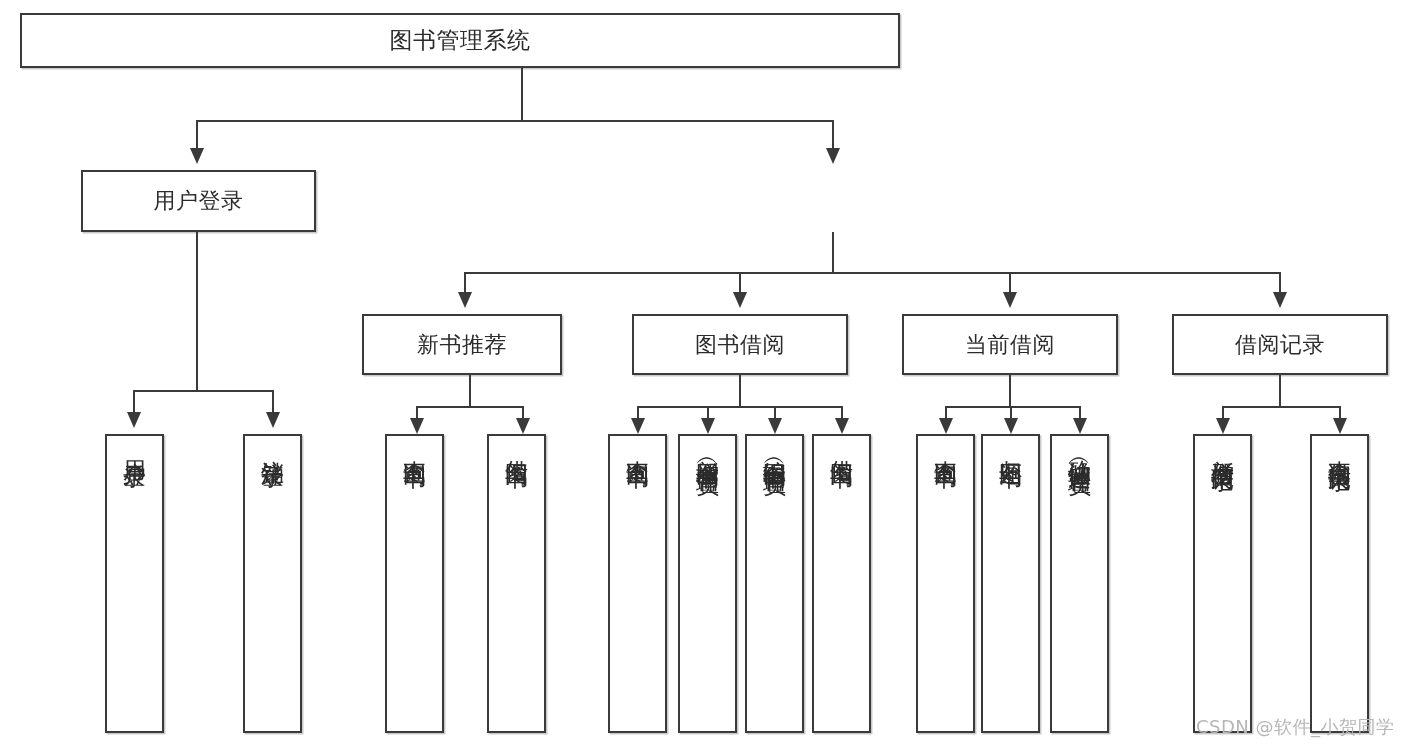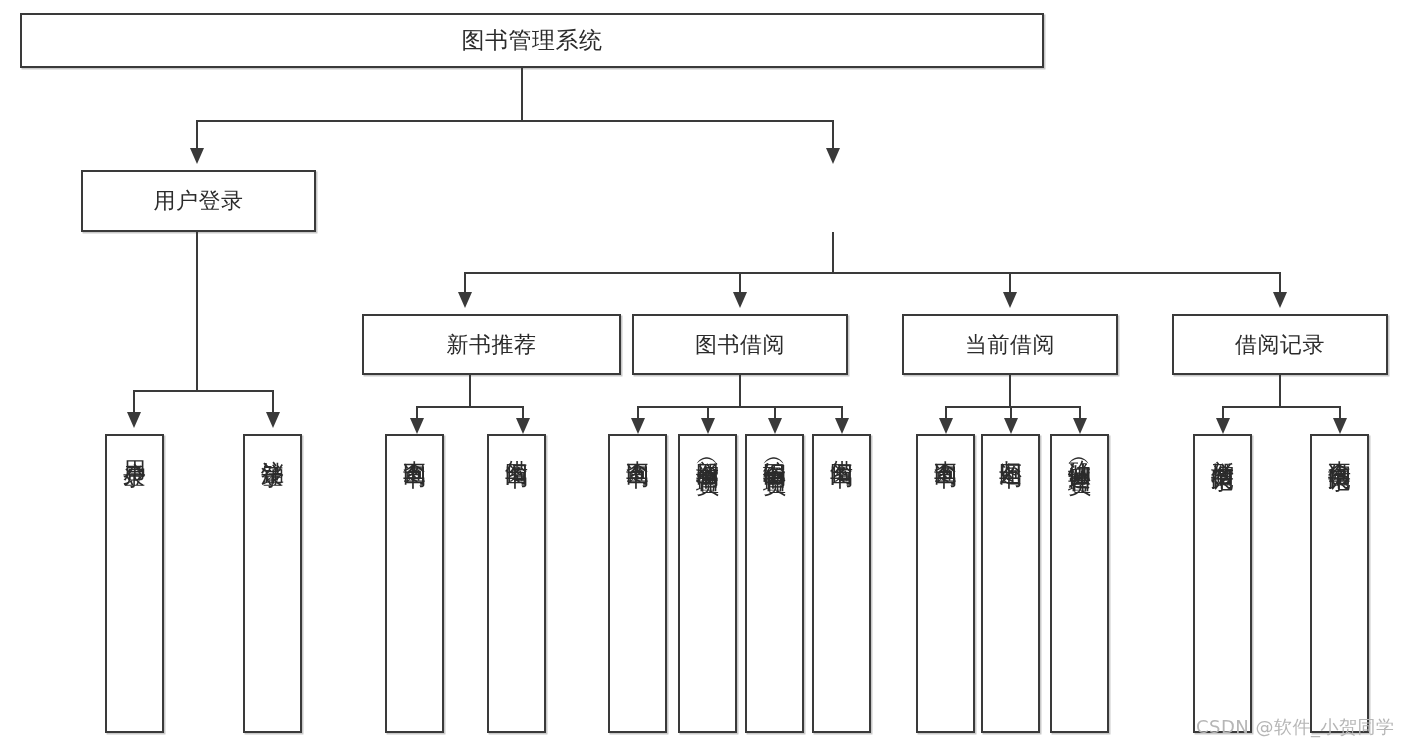--- a/index.html
+++ b/index.html
@@ -79,21 +79,21 @@
     letter-spacing: 0.5px;
     pointer-events: none;
     text-align: center;
   }
 </style>
 </head>
 <body>
 
 <div id="canvas">
 
-  <div class="node root" style="left:20px; top:13px; width:1024px; height:55px;">
+  <div class="node root" style="left:20px; top:13px; width:880px; height:55px;">
     <span class="label">图书管理系统</span>
   </div>
 
   <div class="vline" style="left:521px; top:68px; height:52px;"></div>
   <div class="hline" style="left:196px; top:120px; width:638px;"></div>
   <div class="vline" style="left:196px; top:120px; height:30px;"></div>
   <div class="arrow" style="left:190px; top:148px;"></div>
   <div class="vline" style="left:832px; top:120px; height:30px;"></div>
   <div class="arrow" style="left:826px; top:148px;"></div>
 
@@ -112,21 +112,21 @@
   <div class="hline" style="left:464px; top:272px; width:816px;"></div>
   <div class="vline" style="left:464px; top:272px; height:22px;"></div>
   <div class="arrow" style="left:458px; top:292px;"></div>
   <div class="vline" style="left:739px; top:272px; height:22px;"></div>
   <div class="arrow" style="left:733px; top:292px;"></div>
   <div class="vline" style="left:1009px; top:272px; height:22px;"></div>
   <div class="arrow" style="left:1003px; top:292px;"></div>
   <div class="vline" style="left:1279px; top:272px; height:22px;"></div>
   <div class="arrow" style="left:1273px; top:292px;"></div>
 
-  <div class="node lvl3" style="left:362px; top:314px; width:259px; height:61px;">
+  <div class="node lvl3" style="left:362px; top:314px; width:200px; height:61px;">
     <span class="label">新书推荐</span>
   </div>
   <div class="node lvl3" style="left:632px; top:314px; width:216px; height:61px;">
     <span class="label">图书借阅</span>
   </div>
   <div class="node lvl3" style="left:1172px; top:314px; width:216px; height:61px;">
     <span class="label">借阅记录</span>
   </div>
   <div class="node lvl3" style="left:902px; top:314px; width:216px; height:61px;">
     <span class="label">当前借阅</span>

